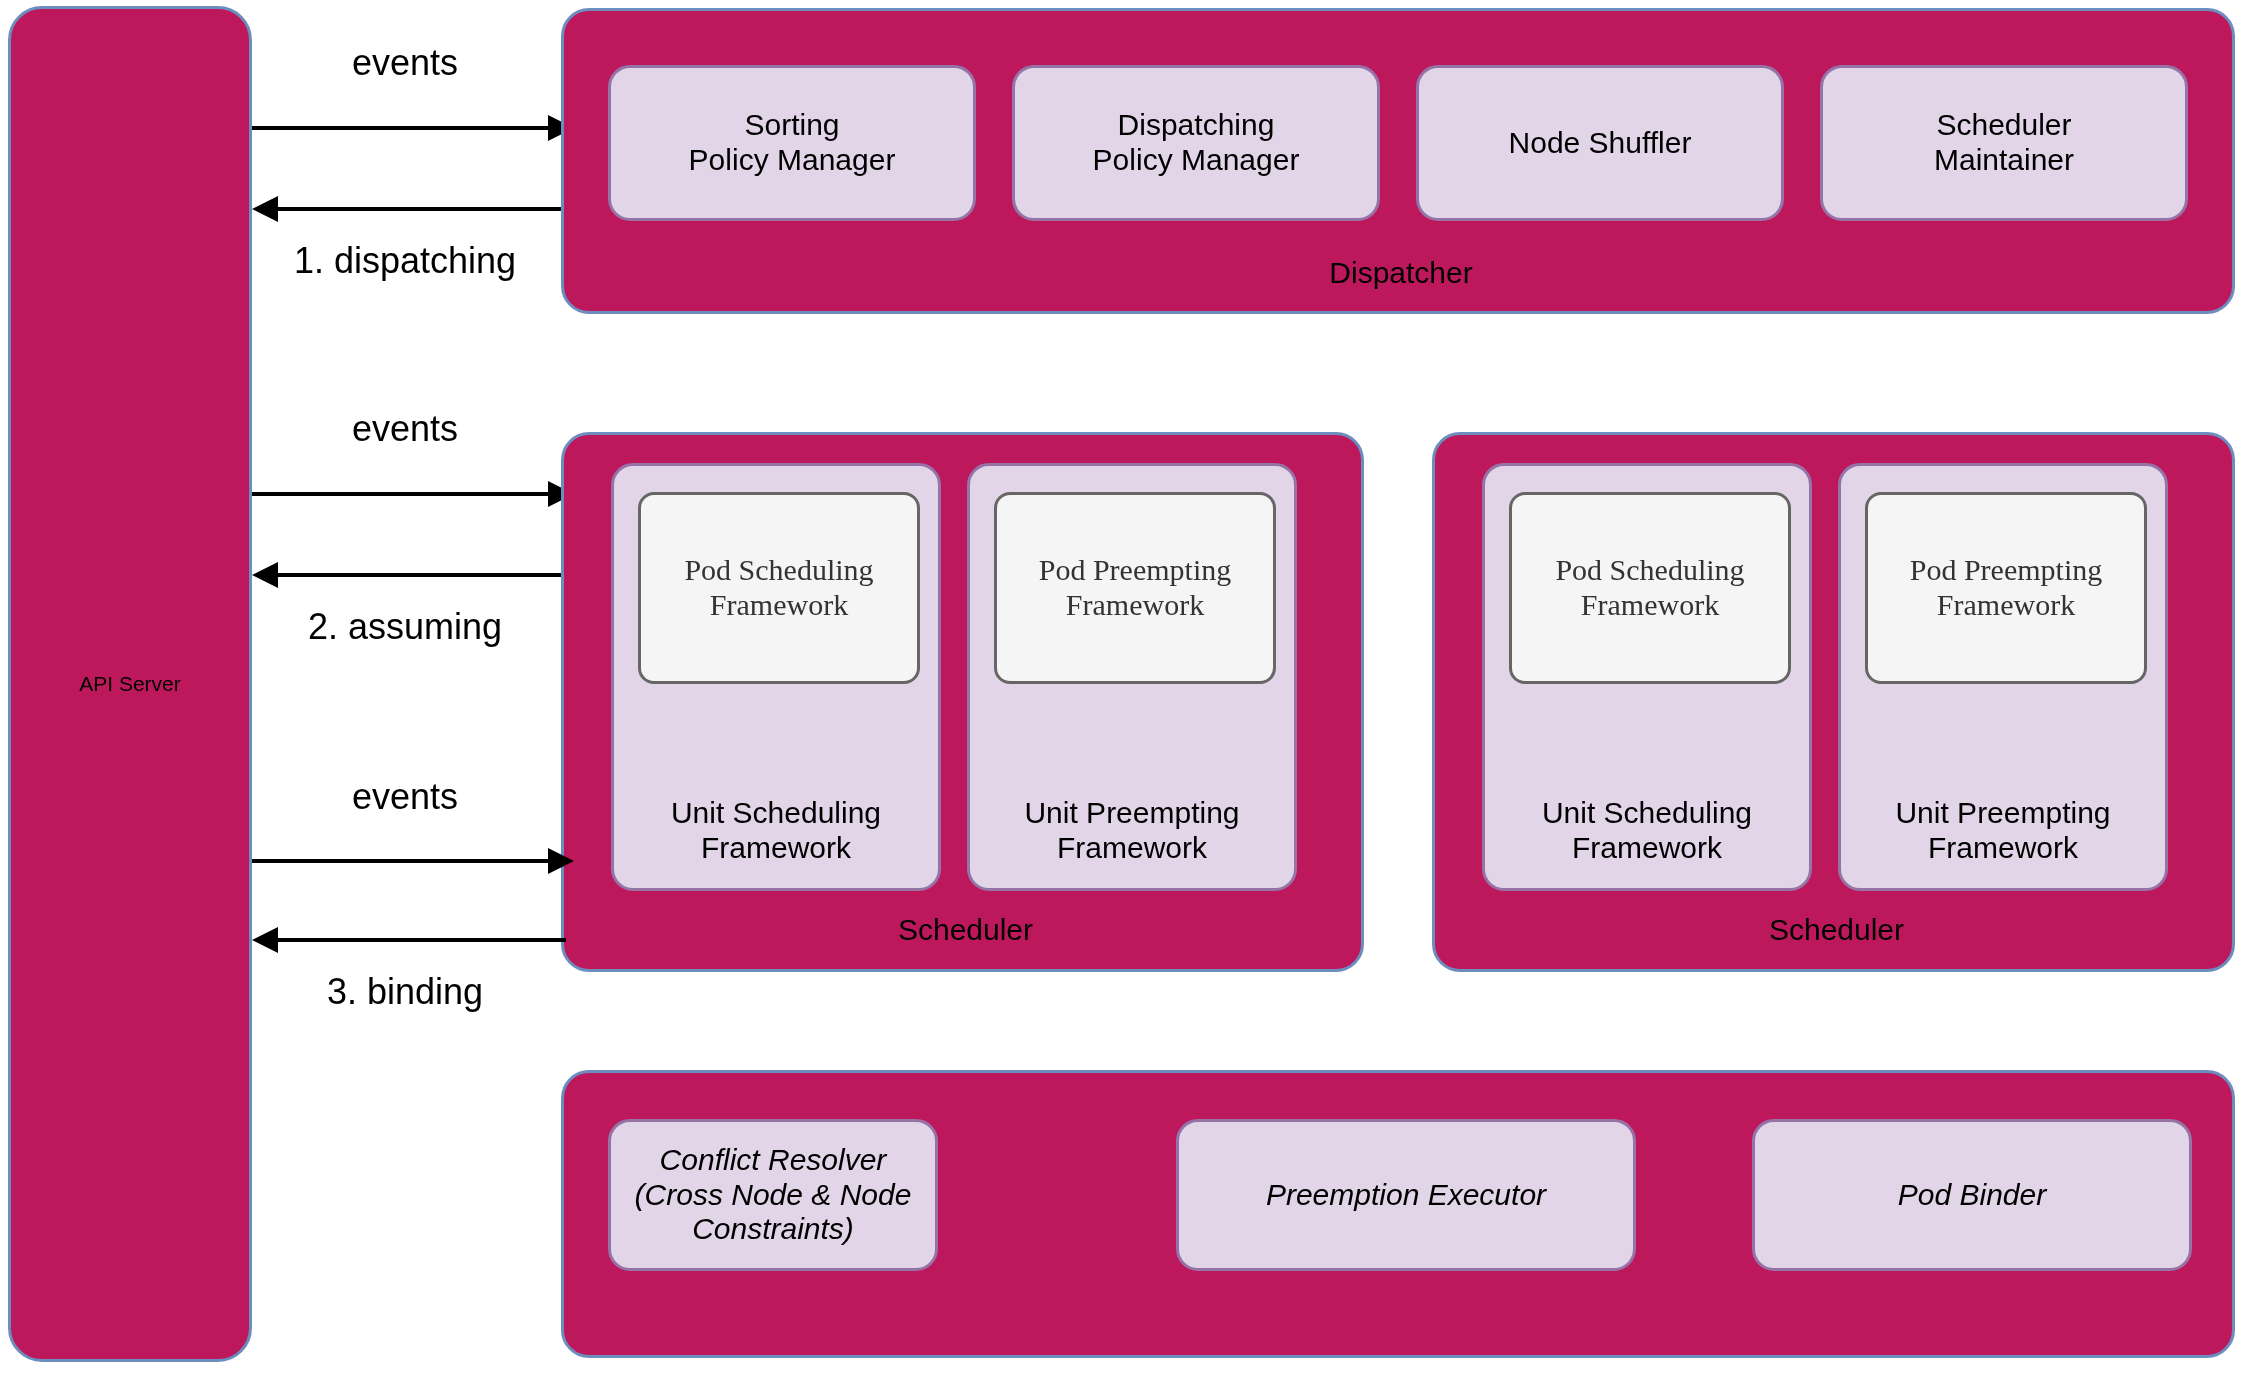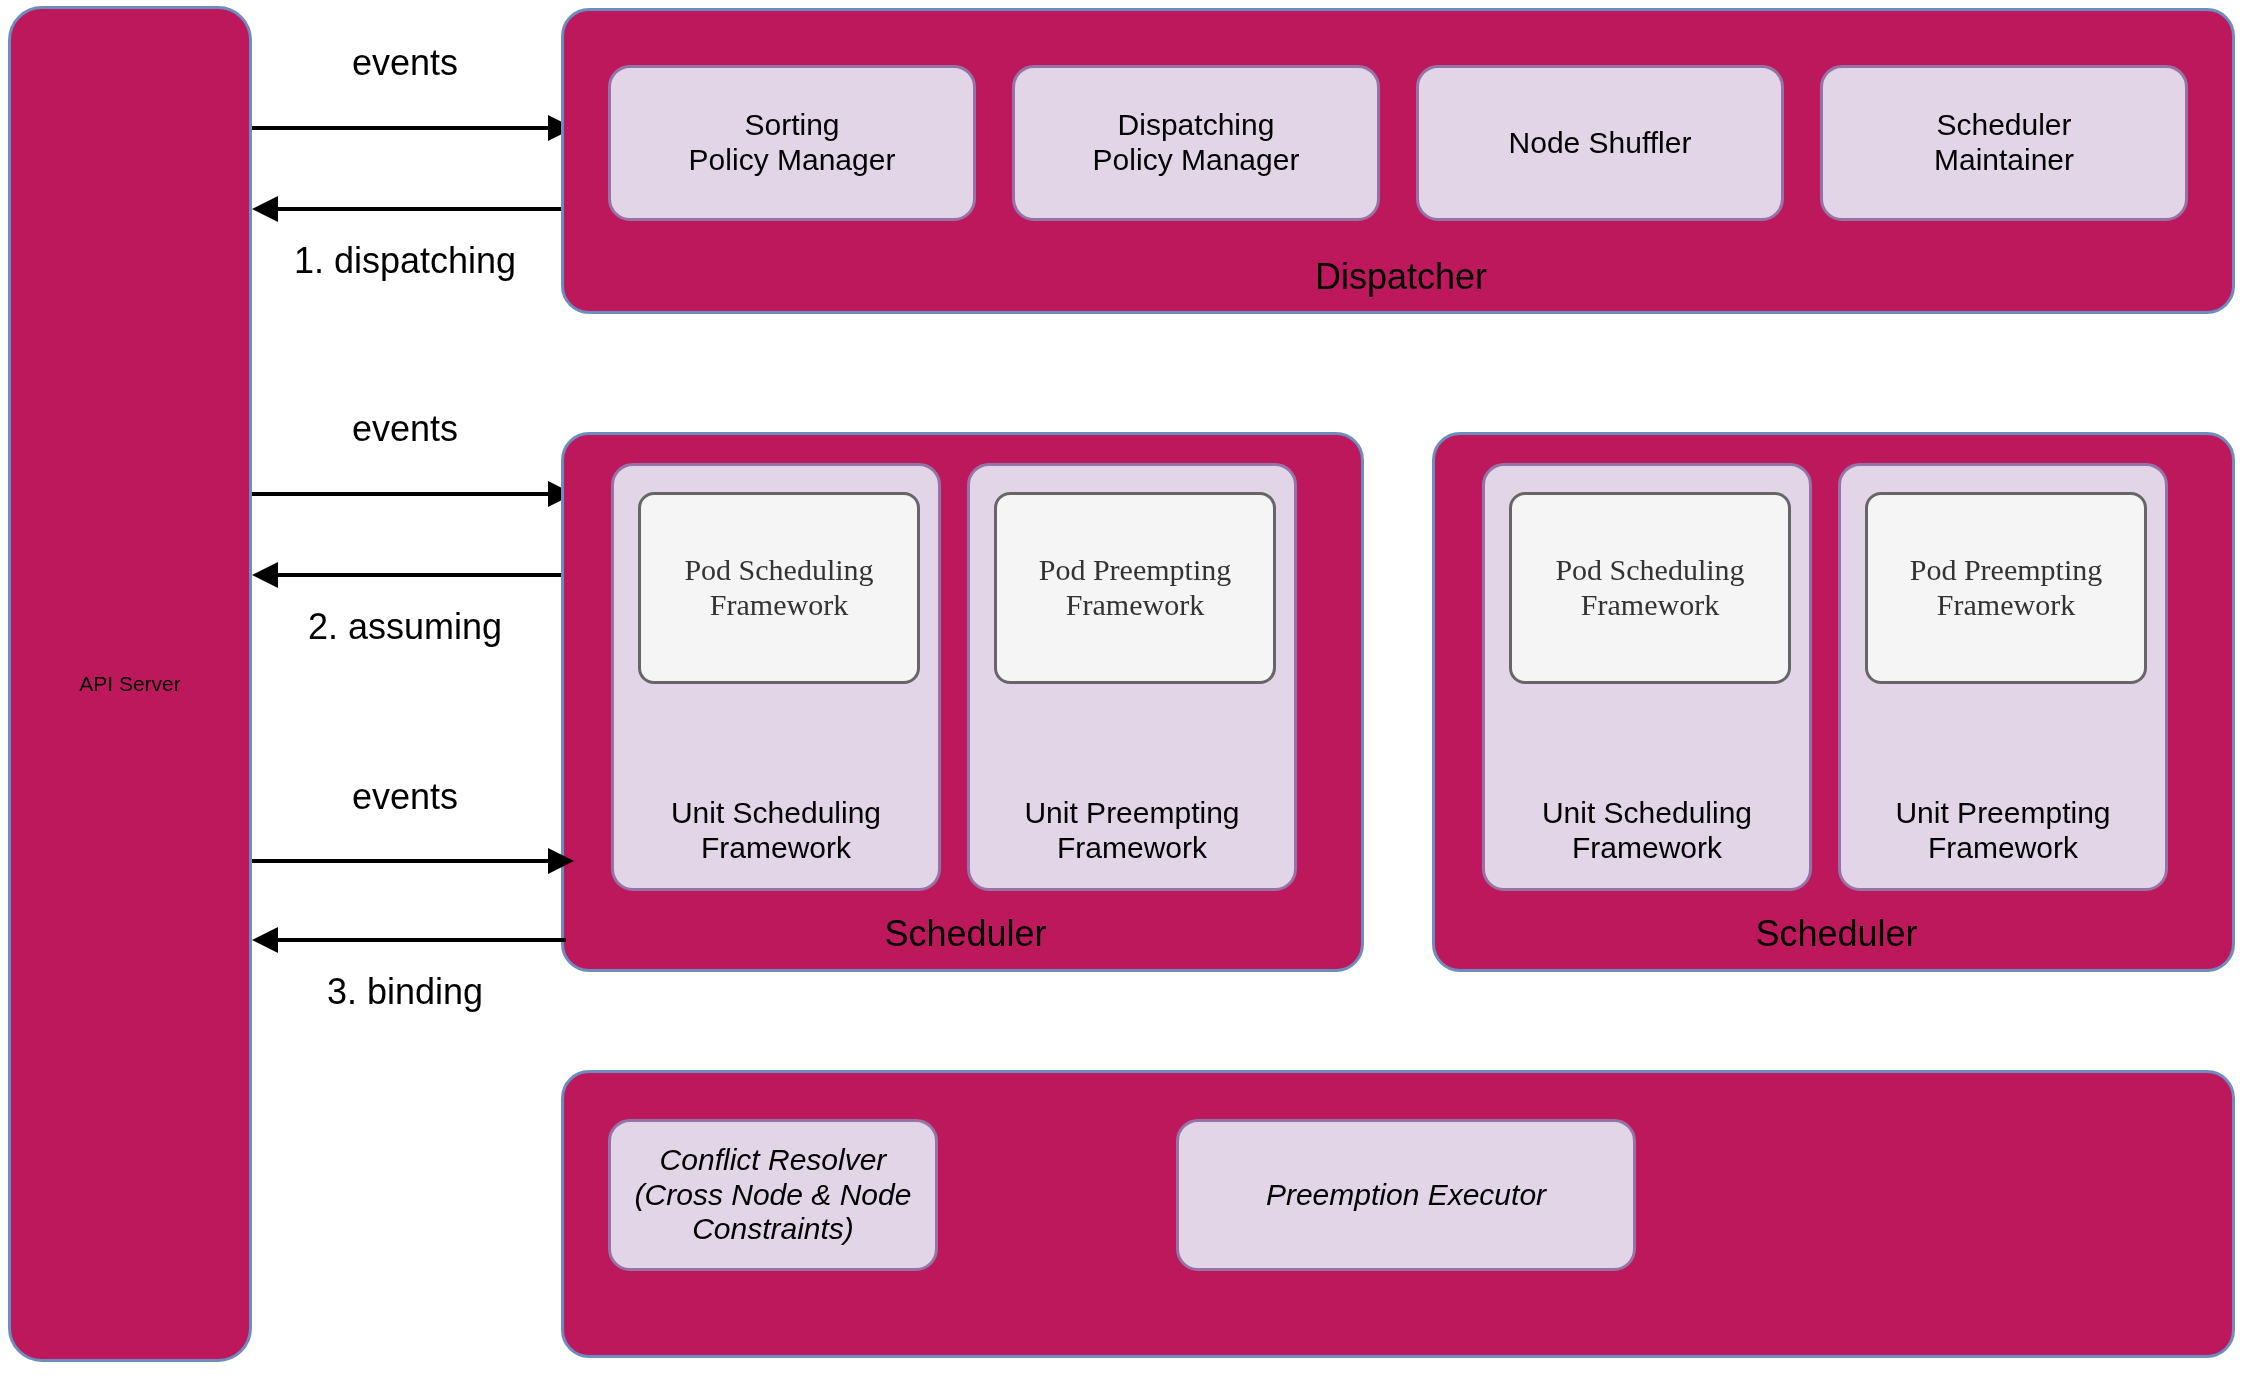--- a/index.html
+++ b/index.html
@@ -55,21 +55,21 @@
   }
 
   .box-label {
     font-size: 30px;
     line-height: 1.16;
     white-space: pre-line;
     text-align: center;
   }
   .container-label {
     position: absolute;
-    font-size: 36px;
+    font-size: 30px;
     text-align: center;
     white-space: nowrap;
   }
 
   
   #api-server {
     left: 8px;
     top: 6px;
     width: 244px;
     height: 1356px;
@@ -227,16 +227,19 @@
     <div class="purple-box" style="left:44px; top:46px; width:330px; height:152px;">
       <span class="box-label">Conflict Resolver
 (Cross Node &amp; Node
 Constraints)</span>
     </div>
 
     <div class="purple-box" style="left:612px; top:46px; width:460px; height:152px;">
       <span class="box-label">Preemption Executor</span>
     </div>
 
+    <div class="purple-box" style="left:1188px; top:46px; width:440px; height:152px;">
+      <span class="box-label">Pod Binder</span>
+    </div>
 
   </div>
 
 </div>
 
 </body></html>

